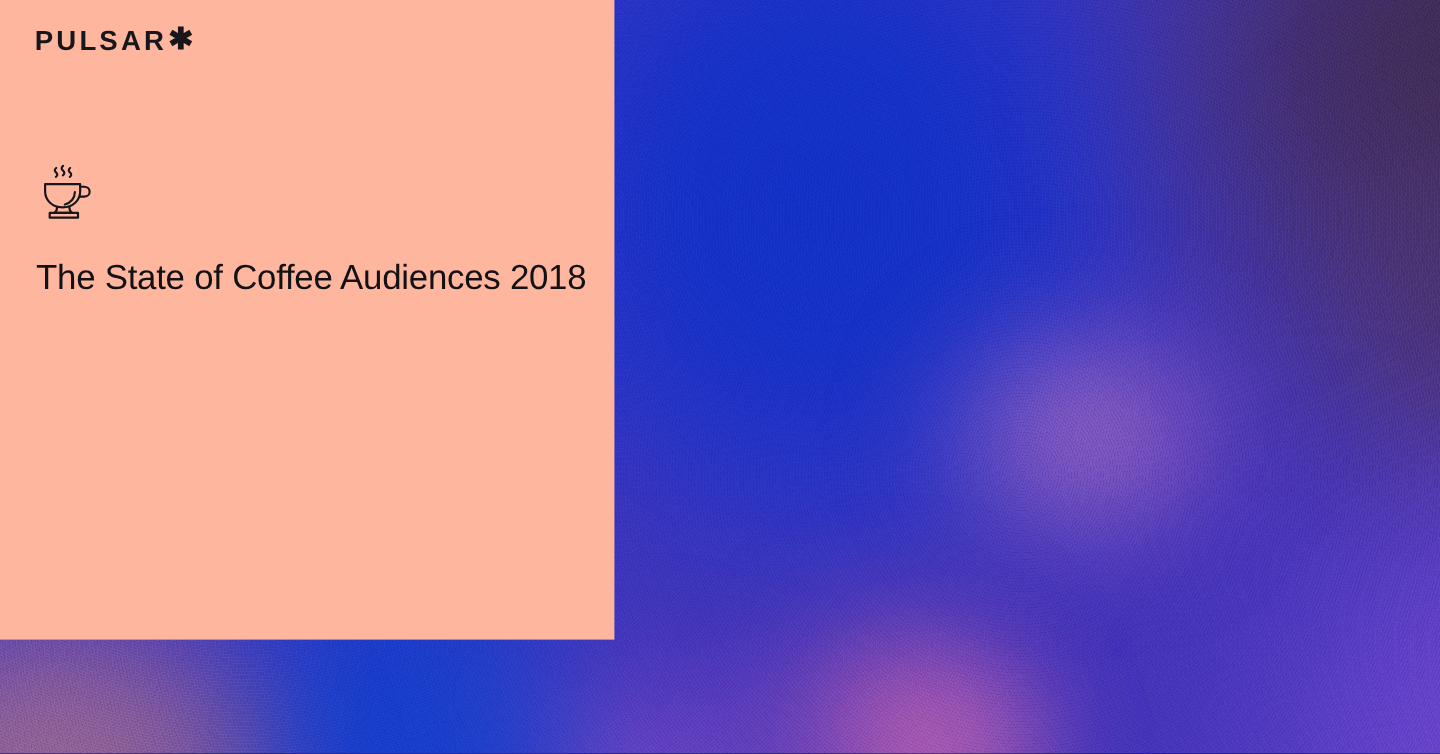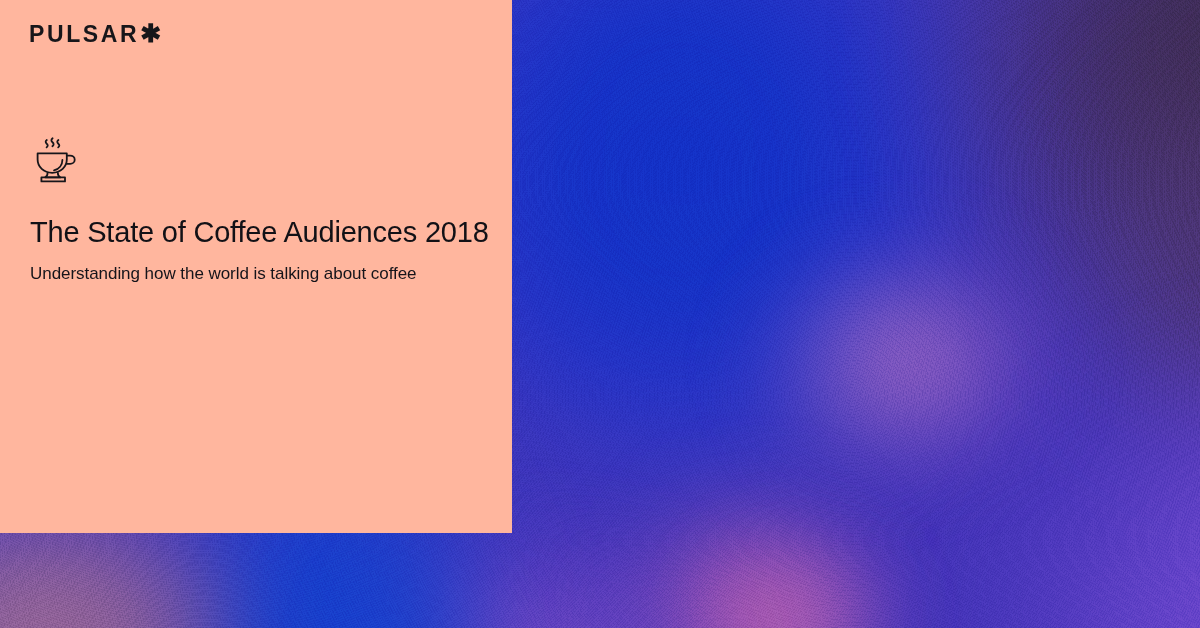--- a/index.html
+++ b/index.html
@@ -237,17 +237,16 @@
           <path d="M33.4 24.0c0 5.1-3.5 9.2-8.4 10.4"></path>
 
           <path d="M18.6 36.8c0 3.4-2.4 4.6-2.4 4.6h15.0s-2.4-1.2-2.4-4.6"></path>
           <path d="M12.4 41.4h23.6v4.0H12.4z"></path>
         </g>
       </svg>
     </div>
 
     <div id="headline-block">
       <h1 id="title">The State of Coffee Audiences 2018</h1>
-      <p id="subtitle">Understanding how the world is talking about coffee</p>
     </div>
 
   </div>
 </div>
 
 </body></html>

